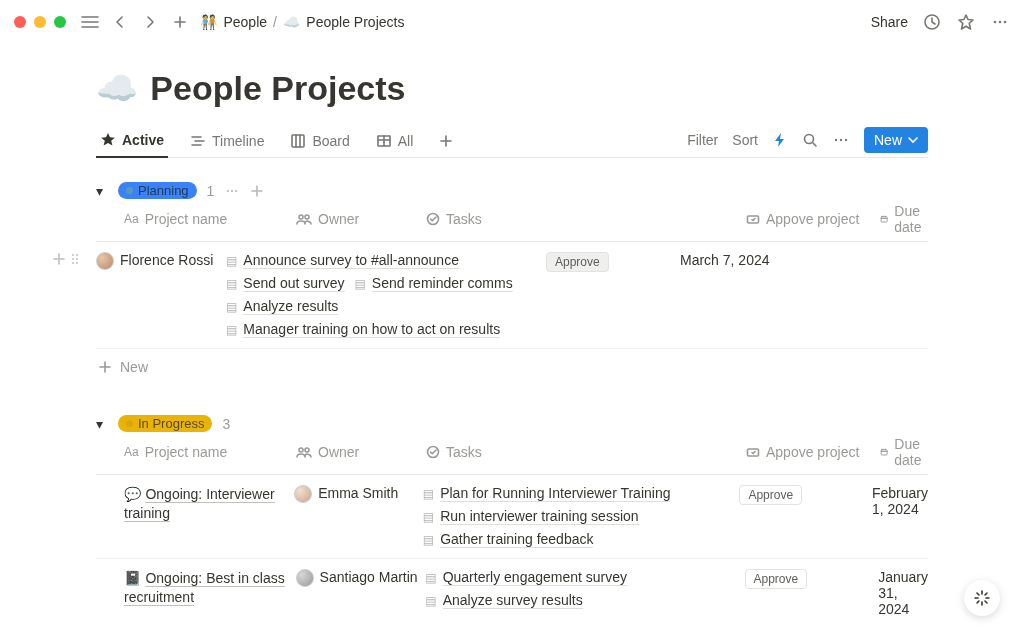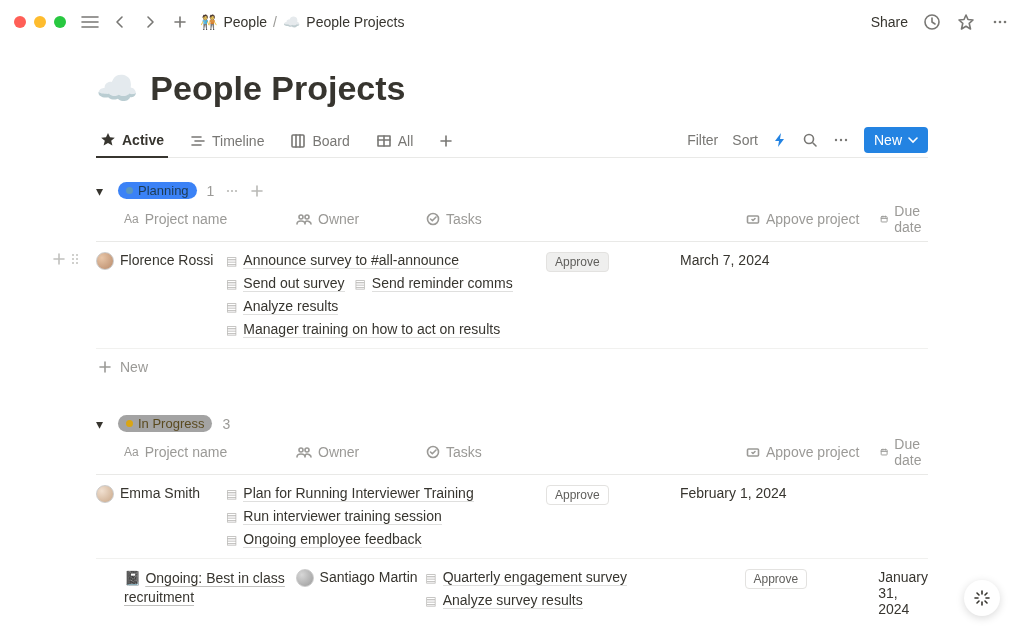--- a/index.html
+++ b/index.html
@@ -34,21 +34,21 @@
   .new-btn { background: #2383e2; color: #fff; border-radius: 4px; padding: 5px 10px; display: flex; align-items: center; gap: 6px; font-weight: 500; cursor: pointer; }
 
   
   .group { margin-top: 24px; }
   .ghead { display: flex; align-items: center; gap: 10px; color: #787774; font-size: 14px; }
   .chev { width: 12px; display: inline-block; color: #37352f; }
   .pill { border-radius: 10px; padding: 1px 8px; font-size: 13px; display: inline-flex; align-items: center; gap: 5px; }
   .pill .bullet { width: 7px; height: 7px; border-radius: 50%; display: inline-block; }
   .pill.blue { background: #3b82f6; color: #1d3b53; }
   .pill.blue .bullet { background: #5b97bd; }
-  .pill.yellow { background: #a3a3a3; color: #5a4a1f; }
+  .pill.yellow { background: #eab308; color: #5a4a1f; }
   .pill.yellow .bullet { background: #d9a514; }
   .count { color: #9b9a97; }
   .ghead .more { color: #b9b9b6; }
   .ghead-plus { color: #b9b9b6; cursor: pointer; }
 
   
   .colrow { display: flex; align-items: center; color: #9b9a97; margin-top: 4px; padding-bottom: 6px; border-bottom: 1px solid #e9e9e7; }
   .col { display: flex; align-items: center; gap: 6px; }
   .col.project { margin-left: 28px; width: 172px; }
   .col.owner { width: 130px; }
@@ -387,41 +387,44 @@
       <div class="col due">
           <svg width="14" height="14" viewBox="0 0 14 14">
             <rect class="ico-stroke" x="2" y="3" width="10" height="9" rx="1"></rect>
             <path class="ico-stroke" d="M2 6h10M5 2v2M9 2v2"></path>
           </svg>
           <span>Due date</span>
         </div>
     </div>
 
     <div class="row">
+      <div class="cell project">
+        <div><span class="pemoji">💬</span><span class="pname">Ongoing: Interviewer training</span></div>
+      </div>
       <div class="cell owner">
           <span class="avatar f2"></span>
           <span>Emma Smith</span>
         </div>
       <div class="cell tasks">
         <div class="task-line">
             <span class="task">
               <span class="ti">▤</span>
               <span class="tx">Plan for Running Interviewer Training</span>
             </span>
           </div>
         <div class="task-line">
             <span class="task">
               <span class="ti">▤</span>
               <span class="tx">Run interviewer training session</span>
             </span>
           </div>
         <div class="task-line">
             <span class="task">
               <span class="ti">▤</span>
-              <span class="tx">Ongoing employee feedback</span>
+              <span class="tx">Gather training feedback</span>
             </span>
           </div>
       </div>
       <div class="cell approve">
           <span class="approve-chip">Approve</span>
         </div>
       <div class="cell due">February 1, 2024</div>
     </div>
 
     <div class="row" style="border-bottom:none">

